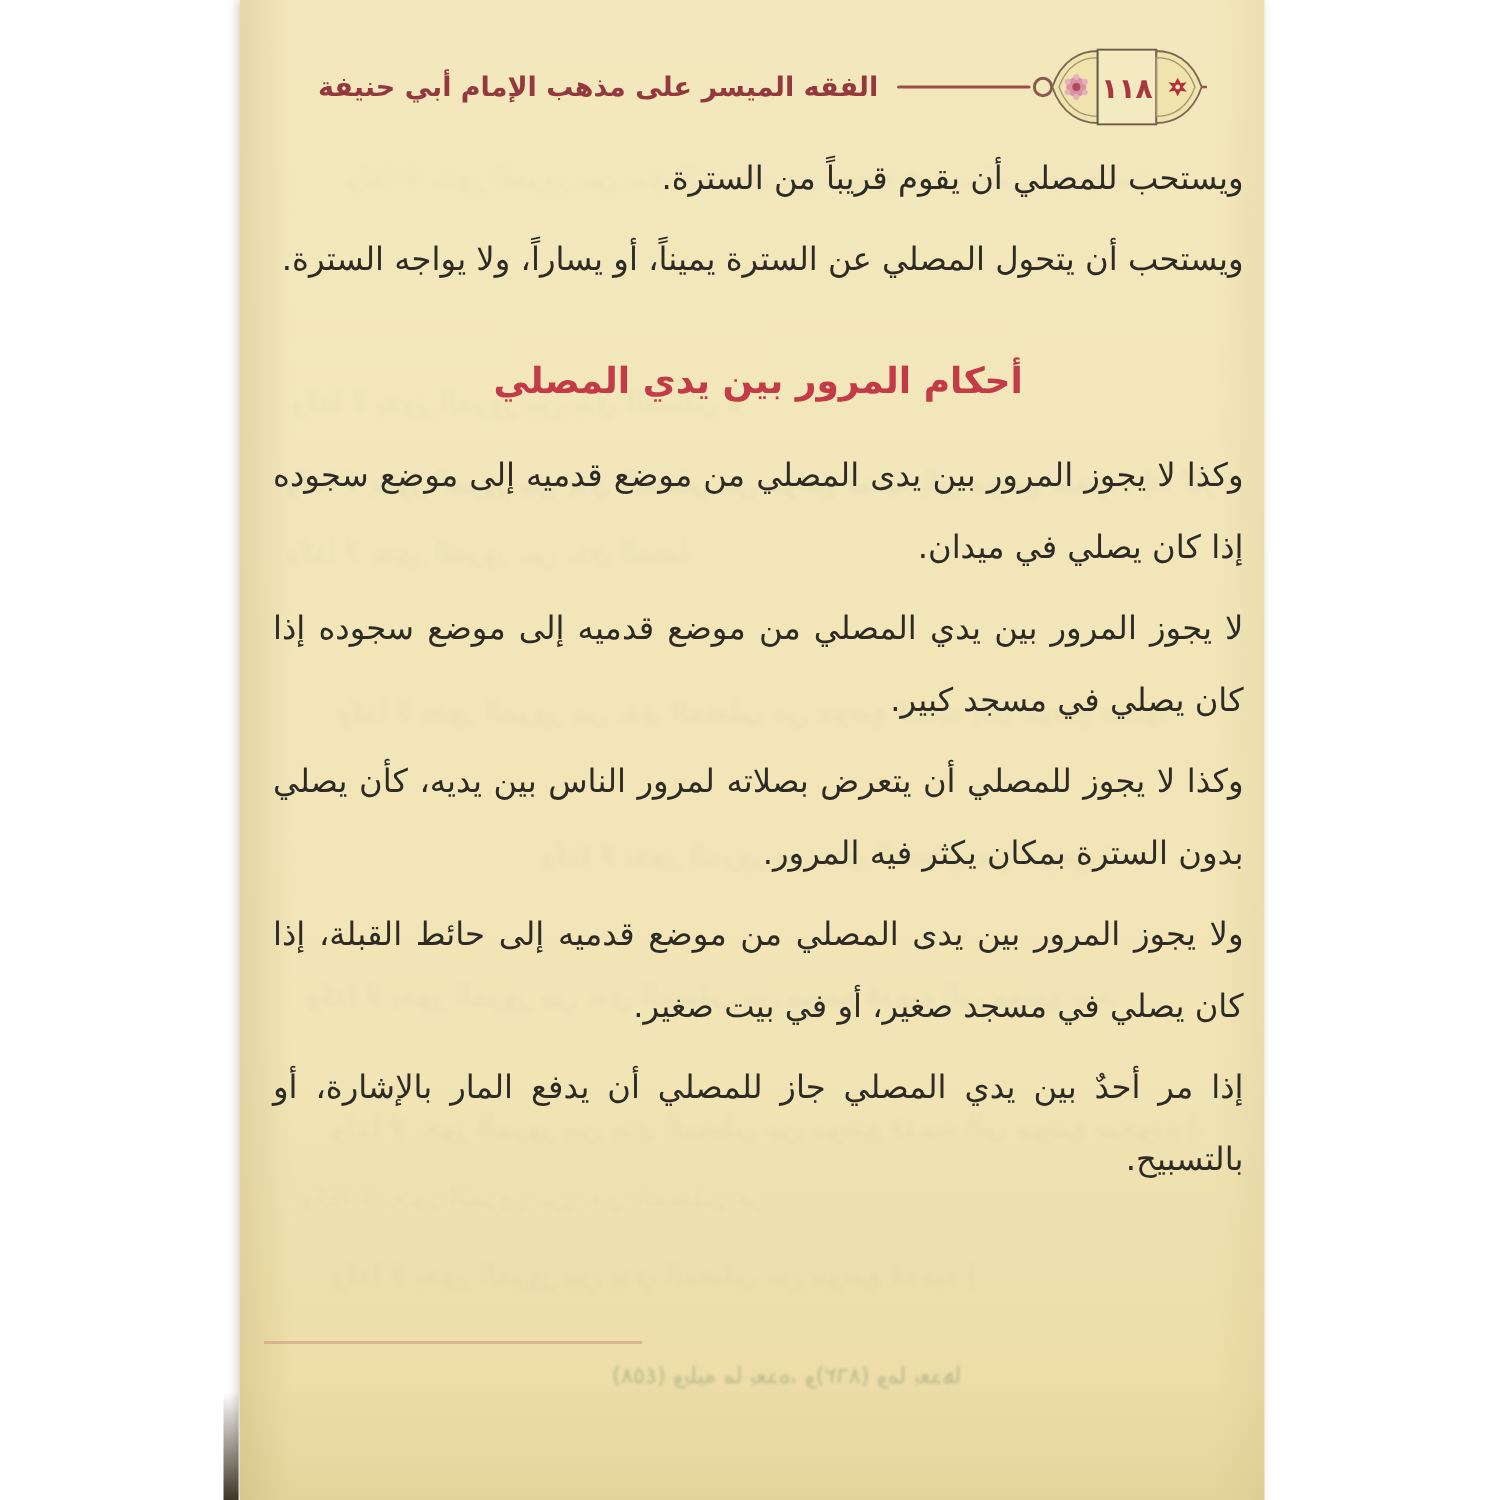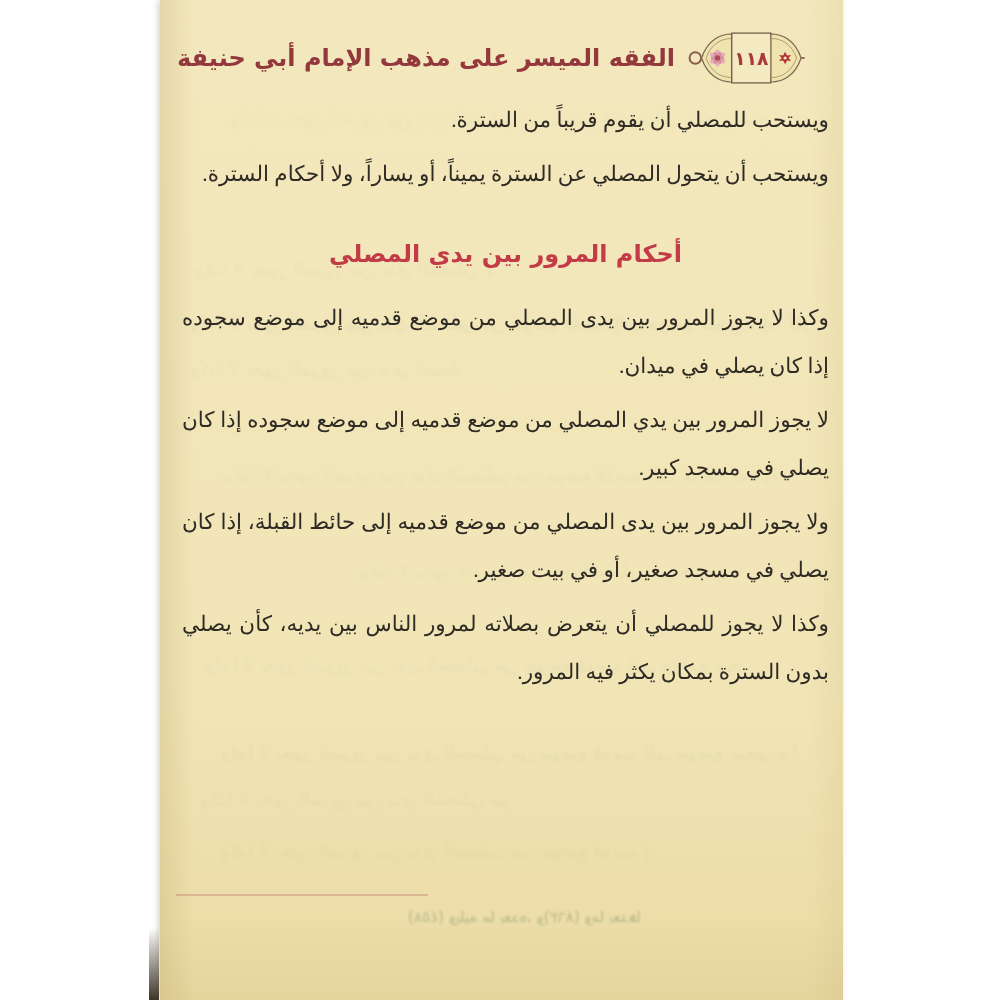--- a/index.html
+++ b/index.html
@@ -23,30 +23,30 @@
     border-radius:2px 2px 0 0;
   }
   
   .header{
     position:absolute;top:26px;right:0;left:0;height:64px;
     display:flex;align-items:center;padding:0 38px 0 52px;
   }
   .ornament{flex:0 0 auto;width:118px;height:64px;}
   .header-rule{flex:1 1 auto;height:2px;background:#9c4f45;margin:0 0 0 6px;border-radius:1px;}
   .book-title{
-    flex:0 0 auto;color:#93383c;font-size:24px;font-weight:bold;
+    flex:0 0 auto;color:#93383c;font-size:18px;font-weight:bold;
     letter-spacing:0;white-space:nowrap;padding-right:6px;
   }
   
   .body-text{
     position:absolute;top:96px;right:14px;left:22px;
     color:#2e2a24;font-size:21.5px;line-height:48px;
     text-align:justify;text-align-last:right;
   }
-  .para{margin:0 0 6px 0;font-family:Liberation Serif, serif;}
+  .para{margin:0 0 6px 0;}
   .section-heading{
     text-align-last:center;color:#c23b47;font-weight:bold;
     font-size:24px;line-height:44px;margin:34px 0 18px 0;
   }
   
   .ghost{
     position:absolute;height:26px;overflow:hidden;white-space:nowrap;
     color:#8d9a74;font-size:19px;line-height:24px;
     transform:scaleX(-1);filter:blur(1.6px);pointer-events:none;
   }
@@ -110,24 +110,25 @@
   <div class="ghost" style="top:652px;left:44px;width:540px;opacity:.08">وكذا لا يجوز المرور بين يدي المصلي من موضع قدميه إلى موضع سجوده إذا كان يصلي</div>
   <div class="ghost" style="top:740px;left:60px;width:580px;opacity:.09">وكذا لا يجوز المرور بين يدي المصلي من موضع قدميه إلى موضع سجوده إذا كان يصلي</div>
   <div class="ghost" style="top:786px;left:40px;width:310px;opacity:.07">وكذا لا يجوز المرور بين يدي المصلي من موضع قدميه إلى موضع سجوده إذا كان يصلي</div>
   <div class="ghost" style="top:838px;left:60px;width:430px;opacity:.08">وكذا لا يجوز المرور بين يدي المصلي من موضع قدميه إلى موضع سجوده إذا كان يصلي</div>
 
   <div class="ghost-footnote-rule"></div>
   <div class="ghost-footnote">(٤٥٨) ويليه ما بعده، و(٨٦٢) وما بعدها</div>
 
   <div class="body-text">
     <p class="para">ويستحب للمصلي أن يقوم قريباً من السترة.</p>
-    <p class="para">ويستحب أن يتحول المصلي عن السترة يميناً، أو يساراً، ولا أحكام السترة.</p>
+    <p class="para">ويستحب أن يتحول المصلي عن السترة يميناً، أو يساراً، ولا يواجه السترة.</p>
 
     <div class="section-heading">أحكام المرور بين يدي المصلي</div>
 
     <p class="para">وكذا لا يجوز المرور بين يدى المصلي من موضع قدميه إلى موضع سجوده إذا كان يصلي في ميدان.</p>
     <p class="para">لا يجوز المرور بين يدي المصلي من موضع قدميه إلى موضع سجوده إذا كان يصلي في مسجد كبير.</p>
+    <p class="para">وكذا لا يجوز للمصلي أن يتعرض بصلاته لمرور الناس بين يديه، كأن يصلي بدون السترة بمكان يكثر فيه المرور.</p>
     <p class="para">ولا يجوز المرور بين يدى المصلي من موضع قدميه إلى حائط القبلة، إذا كان يصلي في مسجد صغير، أو في بيت صغير.</p>
-    <p class="para">وكذا لا يجوز للمصلي أن يتعرض بصلاته لمرور الناس بين يديه، كأن يصلي بدون السترة بمكان يكثر فيه المرور.</p>
+    <p class="para">إذا مر أحدٌ بين يدي المصلي جاز للمصلي أن يدفع المار بالإشارة، أو بالتسبيح.</p>
   </div>
 
   <div class="edge-strip"></div>
 </div>
 
 </body></html>

